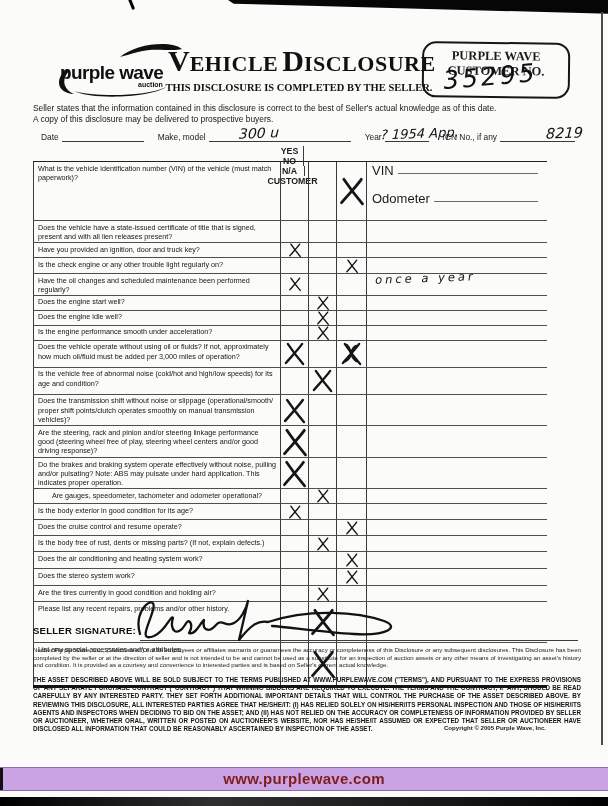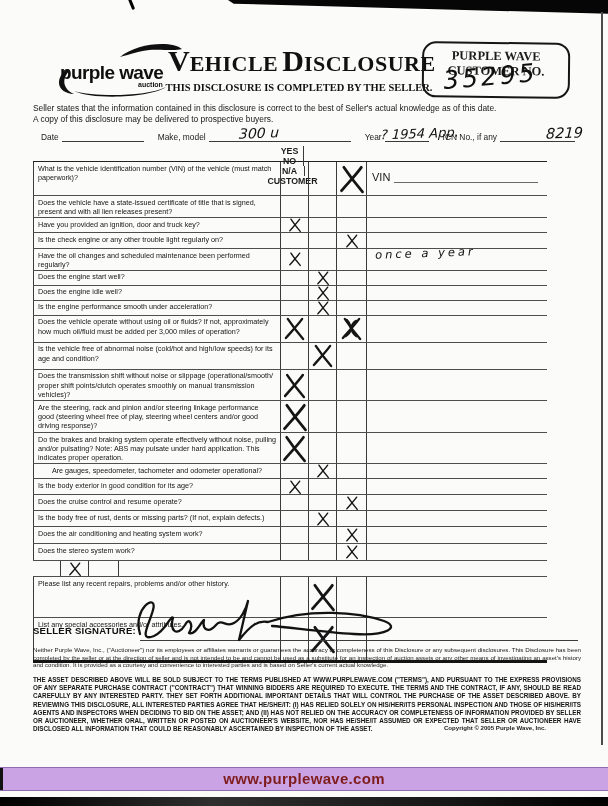--- a/index.html
+++ b/index.html
@@ -40,21 +40,21 @@
   .dtable{left:33px;top:146px;width:514px;border-bottom:3px solid #141414;}
   .thead{display:flex;border-bottom:1.5px solid #222;height:15px;font-weight:bold;font-size:8.8px;align-items:center;flex-direction:column;}
   .trow{display:flex;border-bottom:1px solid #4e4e4e;position:relative;}
   .trow:last-child{border-bottom:none;}
   .qcell{width:248px;box-sizing:border-box;border-left:1px solid #3a3a3a;border-right:1px solid #3a3a3a;padding:1.5px 4px 1px 4px;font-size:7.2px;line-height:1.28;color:#141414;}
   .hq{width:248px;box-sizing:border-box;border-right:1px solid #3a3a3a;}
   .mcell{box-sizing:border-box;border-right:1px solid #3a3a3a;display:flex;align-items:center;justify-content:center;position:relative;}
   .w-yes{width:28px;}.w-no{width:28px;}.w-na{width:30px;}
   .hcell{box-sizing:border-box;border-right:1px solid #3a3a3a;text-align:center;}
   .ccell{flex:1;position:relative;padding:1px 5px;box-sizing:border-box;}
-  .cfield{display:flex;align-items:center;height:28px;font-size:11px;}
+  .cfield{display:flex;align-items:flex-start;height:28px;font-size:13px;}
   .cfield .clabel{margin-right:4px;white-space:nowrap;}
   .cfield .cline{flex:1;border-bottom:1px solid #6a6a6a;margin-right:4px;height:10px;}
   .hcomments{flex:1;text-align:left;padding-left:5px;}
   .xsvg{display:block;overflow:visible;}
   .ccell .hand{position:absolute;top:-3px;left:8px;font-size:11.5px;white-space:nowrap;transform:rotate(-2deg);}
   
   .sig-label{left:33px;top:625px;font-weight:bold;font-size:9.6px;letter-spacing:0.2px;color:#111;}
   .sig-line{left:140px;top:640px;width:438px;height:1px;background:#3c3c3c;}
   .sig-svg{left:126px;top:592px;width:300px;height:54px;}
   .legal1{left:33px;top:646px;width:548px;font-size:6.15px;line-height:1.22;text-align:justify;color:#222;}
@@ -131,20 +131,24 @@
           <svg width="28" height="28" viewBox="0 0 24 24" class="xsvg">
             <path d="M5 2 C9 8 15 16 21 23" fill="none" stroke="#151515" stroke-width="2.4" stroke-linecap="round"></path>
             <path d="M20 2 C15 9 8 16 3 22" fill="none" stroke="#151515" stroke-width="2.4" stroke-linecap="round"></path>
           </svg>
         </div>
         <div class="ccell">
           <div class="cfield">
             <span class="clabel">VIN</span>
             <span class="cline"></span>
           </div>
+          <div class="cfield">
+            <span class="clabel">Odometer</span>
+            <span class="cline"></span>
+          </div>
         </div>
       </div>
       <div class="trow" style="min-height: 21px;">
         <div class="qcell">Does the vehicle have a state-issued certificate of title that is signed, present and with all lien releases present?</div>
         <div class="mcell w-yes"></div>
         <div class="mcell w-no"></div>
         <div class="mcell w-na"></div>
         <div class="ccell"></div>
       </div>
       <div class="trow" style="min-height: 13px;">
@@ -354,20 +358,21 @@
         <div class="mcell w-no"></div>
         <div class="mcell w-na">
           <svg width="14" height="14" viewBox="0 0 24 24" class="xsvg">
             <path d="M5 2 C9 8 15 16 21 23" fill="none" stroke="#151515" stroke-width="2.4" stroke-linecap="round"></path>
             <path d="M20 2 C15 9 8 16 3 22" fill="none" stroke="#151515" stroke-width="2.4" stroke-linecap="round"></path>
           </svg>
         </div>
         <div class="ccell"></div>
       </div>
       <div class="trow" style="min-height: 15px;">
+        <div class="qcell">Are the tires currently in good condition and holding air?</div>
         <div class="mcell w-yes"></div>
         <div class="mcell w-no">
           <svg width="14" height="14" viewBox="0 0 24 24" class="xsvg">
             <path d="M5 2 C9 8 15 16 21 23" fill="none" stroke="#151515" stroke-width="2.4" stroke-linecap="round"></path>
             <path d="M20 2 C15 9 8 16 3 22" fill="none" stroke="#151515" stroke-width="2.4" stroke-linecap="round"></path>
           </svg>
         </div>
         <div class="mcell w-na"></div>
         <div class="ccell"></div>
       </div>

